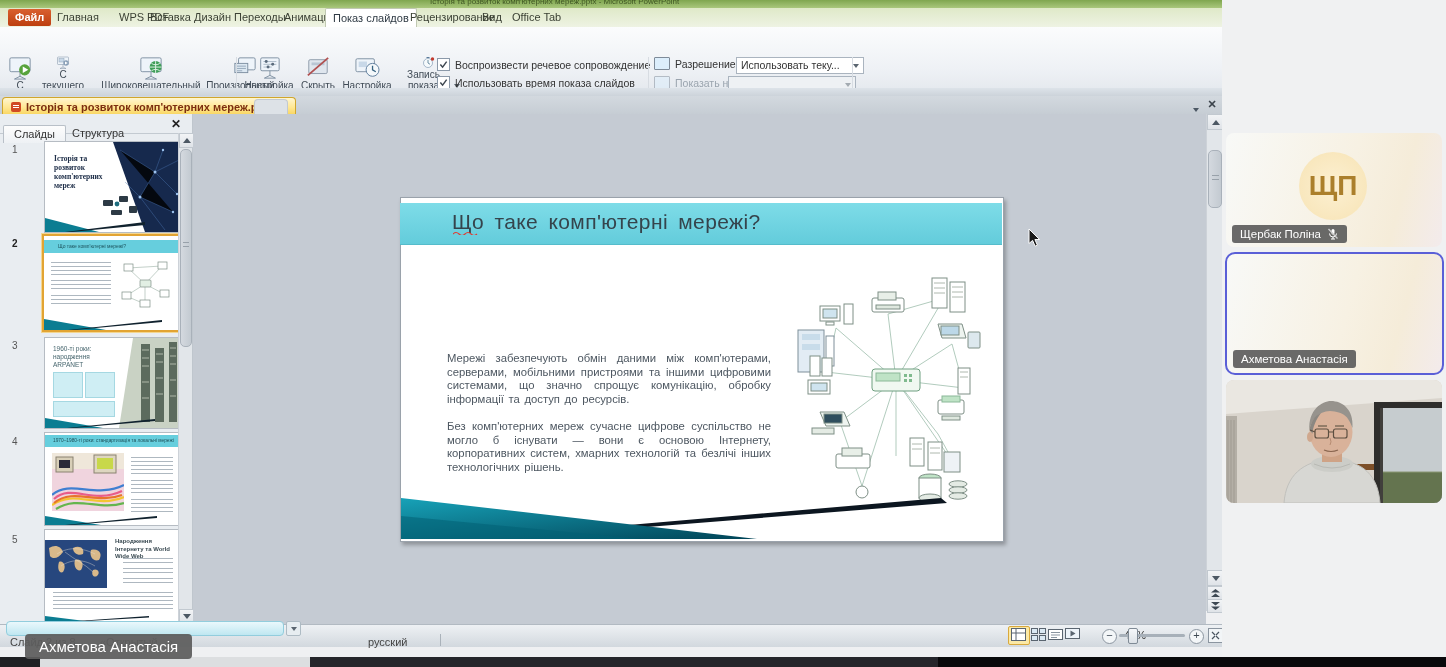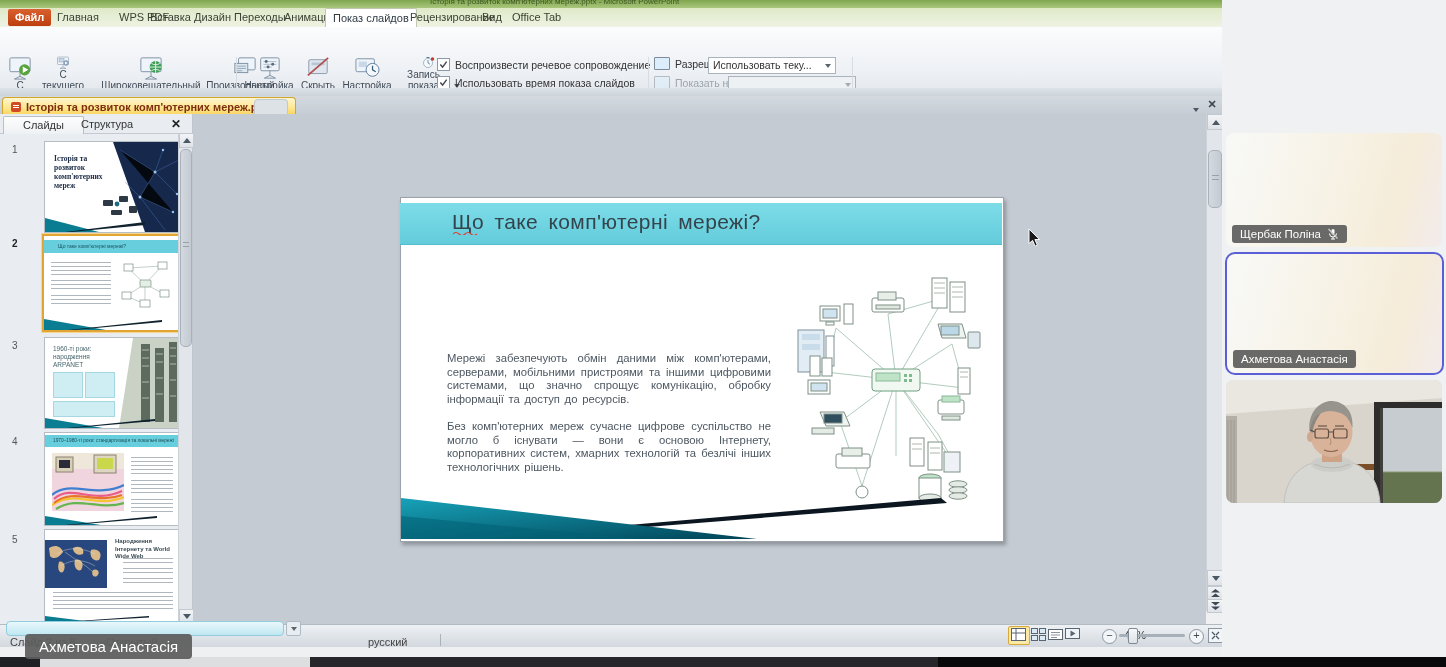--- a/index.html
+++ b/index.html
@@ -44,21 +44,21 @@
     background:linear-gradient(#fff6d0,#ffe793 55%,#f8d45e);border:1px solid #d0a62c;border-bottom:none;
     border-radius:4px 4px 0 0;display:flex;align-items:center;gap:5px;padding:0 8px;
     font-size:11px;font-weight:bold;color:#7d2f10;}
   .tabstub{position:absolute;left:254px;top:3px;width:32px;height:15px;background:#dde2e7;
     border:1px solid #c2c9d0;border-bottom:none;border-radius:4px 4px 0 0;}
   .sqicon{width:10px;height:10px;border-radius:2px;background:#d04a23;position:relative;flex:none;}
   .sqicon::after{content:"";position:absolute;left:2px;top:3px;width:6px;height:1px;background:#fff;box-shadow:0 2px 0 #fff;}
   .xsmall{font-size:10px;color:#8a6c1c;font-weight:bold;}
   
   .leftpane{left:0;top:114px;width:192px;height:510px;background:#e9edf1;border-right:1px solid #bfc6cd;}
-  .panetab{position:absolute;top:2px;height:17px;line-height:17px;font-size:11px;color:#333;padding:0 19px;text-align:right;}
+  .panetab{position:absolute;top:11px;height:17px;line-height:17px;font-size:11px;color:#333;padding:0 10px;text-align:right;}
   .panetab.active{background:linear-gradient(#fdfdfd,#eef1f4);border:1px solid #b9c0c8;border-bottom:none;border-radius:2px 2px 0 0;}
   .paneclose{position:absolute;top:2px;left:168px;width:16px;height:16px;font-size:12px;font-weight:bold;
     color:#222;text-align:center;line-height:16px;}
   .thumb{position:absolute;left:44px;width:134px;background:#fff;border:1px solid #b6bcc3;overflow:hidden;}
   .thumbnum{position:absolute;left:12px;font-size:10px;color:#555;}
   .lines{background:repeating-linear-gradient(to bottom,#93a0ab 0,#93a0ab 1px,transparent 1px,transparent 4px);opacity:.75;}
   .scrolltrack{background:#e2e6ea;border-left:1px solid #cdd2d8;}
   .scrollthumb{background:linear-gradient(90deg,#d4d9df,#c3cad1);border:1px solid #a9b1ba;border-radius:5px;}
   .scrollbtn{background:linear-gradient(#f2f4f6,#dfe3e8);border:1px solid #c2c9d0;display:flex;align-items:center;justify-content:center;}
   .tri-up{width:0;height:0;border-left:4px solid transparent;border-right:4px solid transparent;border-bottom:5px solid #4c5864;}
@@ -232,21 +232,21 @@
         </span>
       <span>Показать элементы управления проигрывателем</span>
     </div>
     <div class="vsep" style="left:648px;"></div>
     <div class="grouplbl" style="left:380px;width:120px;">Настройка</div>
 
     <div class="cbrow" style="left:654px;top:30px;">
       <span class="minimon"></span>
       <span>Разрешение:</span>
     </div>
-    <div class="dd" style="left:708px;top:30px;width:118px;">
+    <div class="dd" style="left:736px;top:30px;width:118px;">
       <span>Использовать теку...</span>
       <span class="caret"></span>
     </div>
     <div class="cbrow" style="left:654px;top:49px;color:#9aa4ae;">
       <span class="minimon" style="opacity:.5;"></span>
       <span>Показать на:</span>
     </div>
     <div class="dd" style="left:728px;top:49px;width:118px;background:#eef1f4;">
       <span></span>
         <span class="caret" style="opacity:.5;"></span>
@@ -604,20 +604,23 @@
   <div class="zoomcircle" style="left:1189px;">+</div>
   <svg class="abs" style="left:1208px;top:628px;" width="15" height="15">
     <rect x="0.5" y="0.5" width="14" height="14" fill="#f2f5f7" stroke="#8b95a0"></rect>
     <path d="M4,4 L7,7 M11,11 L8,8 M4,11 L7,8 M11,4 L8,7" stroke="#4a5560" stroke-width="1.2"></path>
     <path d="M4,4 h3 v3 M11,4 h-3 v3 M4,11 h3 v-3 M11,11 h-3 v-3" stroke="#4a5560" fill="none" stroke-width="0"></path>
   </svg>
 
   <div class="abs panelbg"></div>
 
   <div class="ptile" style="left:1226px;top:133px;width:216px;height:114px;">
+    <div class="avatar" style="left:73px;top:19px;width:68px;height:68px;font-size:28px;">
+      <span>ЩП</span>
+    </div>
     <div class="namechip" style="left:6px;bottom:4px;">
       <span>Щербак Поліна</span>
       <svg width="12" height="12" viewBox="0 0 12 12">
         <rect x="4.5" y="1" width="3" height="5.5" rx="1.5" fill="#fff"></rect>
         <path d="M2.5,5.5 a3.5,3.5 0 0 0 7,0 M6,9 V11 M4,11 H8" stroke="#fff" fill="none" stroke-width="1"></path>
         <path d="M1.5,1 L10.5,10.5" stroke="#cfcfcf" stroke-width="1.3"></path>
       </svg>
     </div>
   </div>
 

